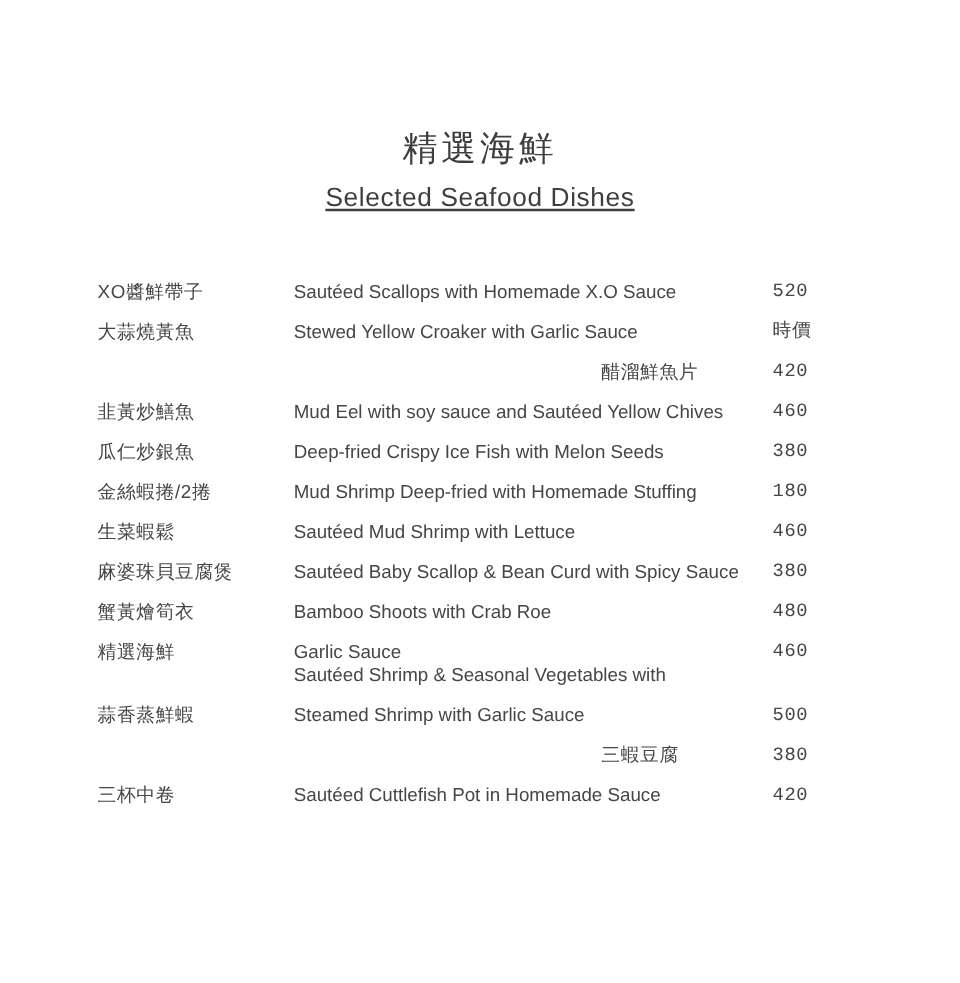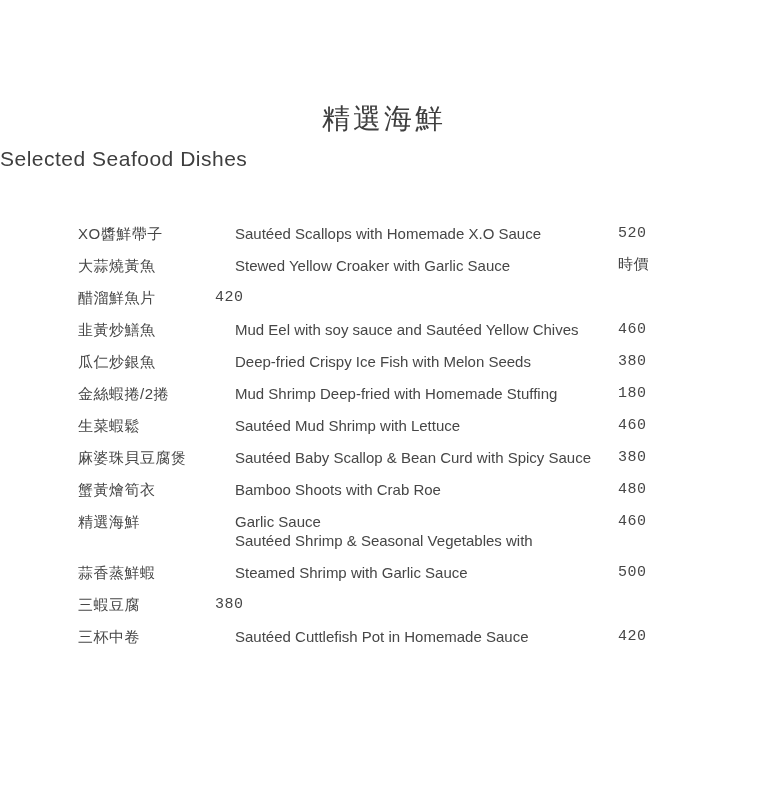--- a/index.html
+++ b/index.html
@@ -17,38 +17,41 @@
   .title-zh {
     margin-top: 100px;
     text-align: center;
     font-size: 28px;
     font-weight: 400;
     letter-spacing: 3px;
     color: #3e3e3e;
   }
   .title-en {
     margin-top: 9px;
+    text-align: center;
     font-size: 21px;
     font-weight: 400;
     letter-spacing: 0.5px;
     color: #3e3e3e;
+    text-decoration: underline;
   }
 
   
   .menu {
     margin: 53px auto 0 auto;
     width: 612px;
   }
   .row {
     display: flex;
     align-items: flex-start;
     margin-bottom: 13px;
     font-size: 15px;
     line-height: 19px;
     color: #464646;
+    justify-content: flex-end;
   }
   .zh   { width: 137px; flex: none; letter-spacing: 0.5px; }
   .en   { width: 403px; flex: none; padding-right: 12px; }
   .price{ width: 72px;  flex: none; letter-spacing: 0.5px; font-family: Liberation Mono, monospace; }
   .en div { line-height: 19px; margin-left: 20px; }
 </style>
 </head>
 <body>
 
 <div class="page">

